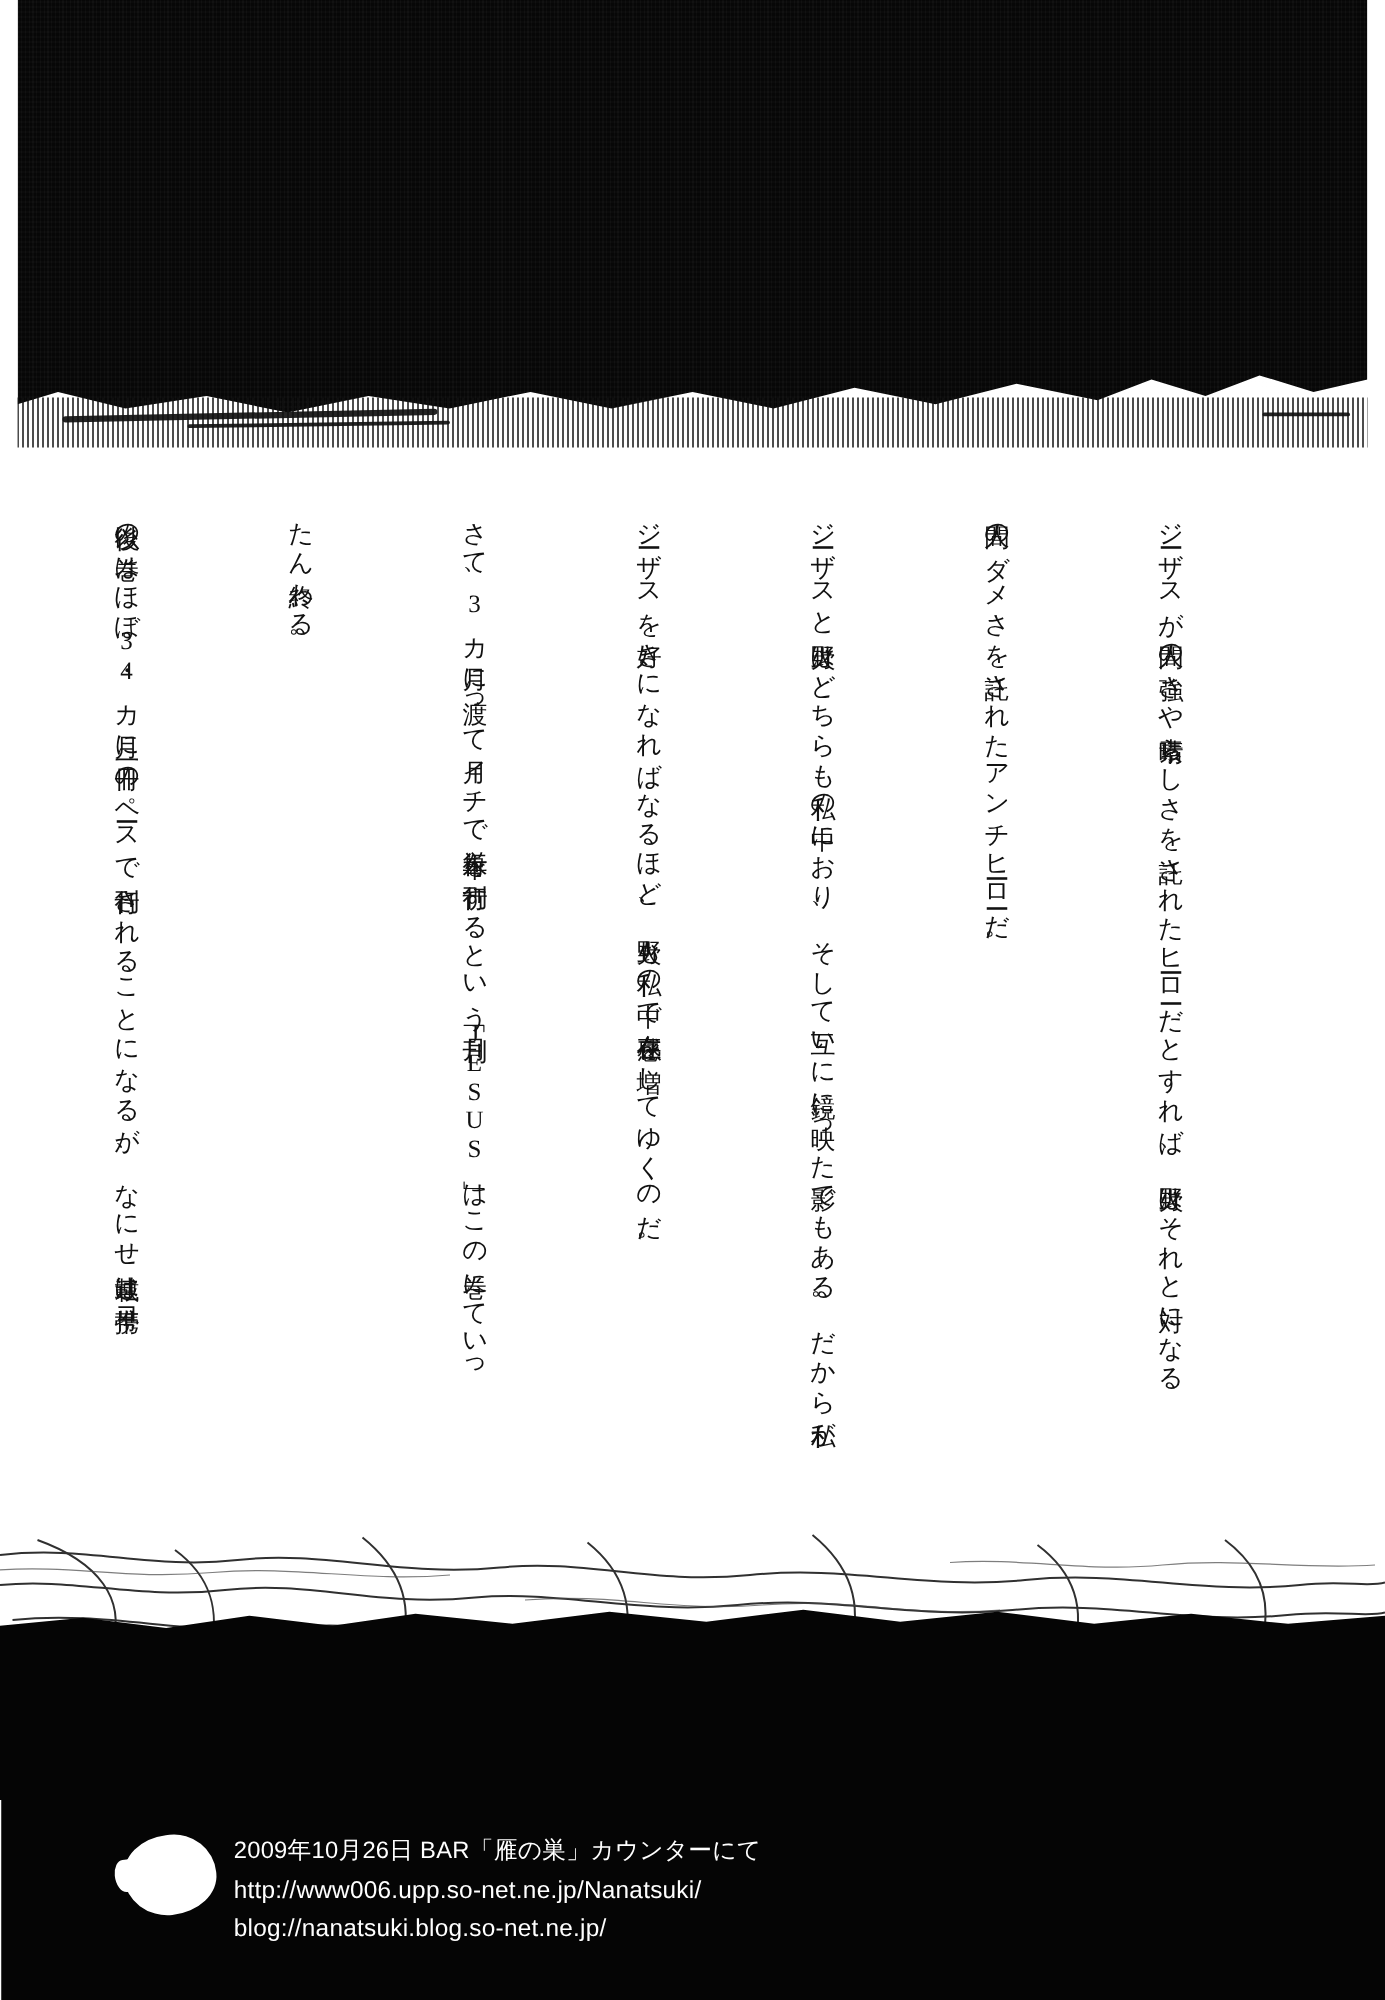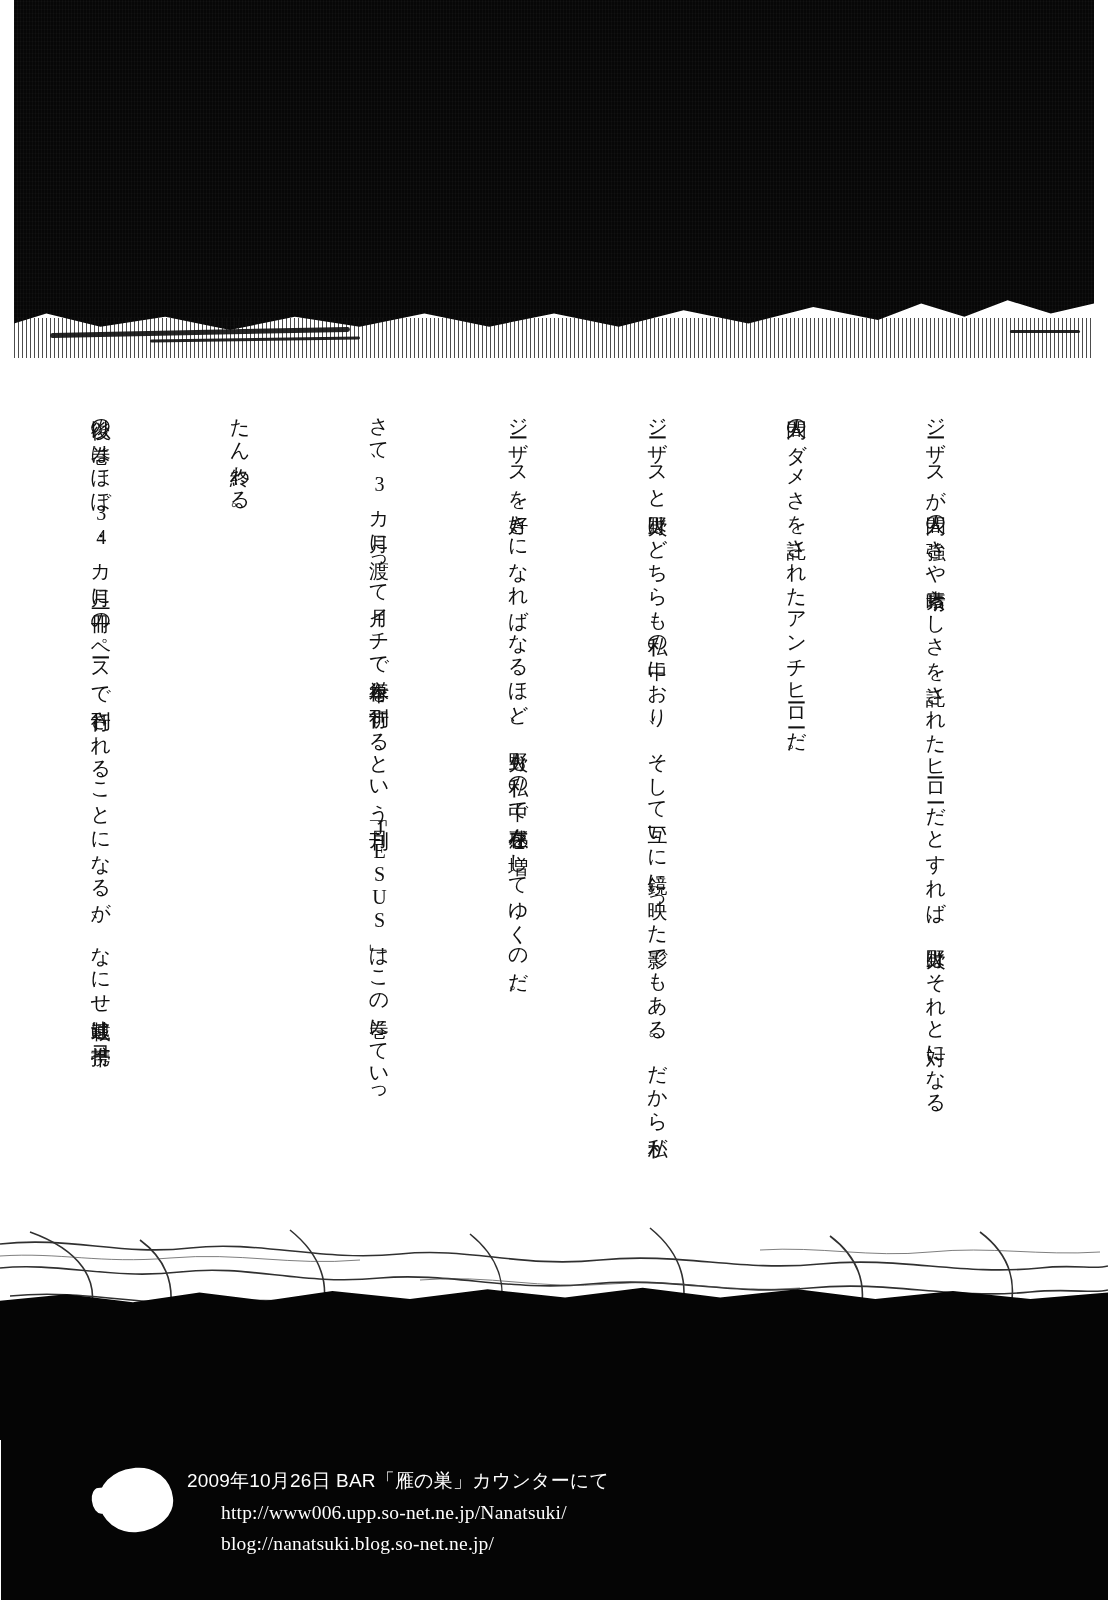--- a/index.html
+++ b/index.html
@@ -160,21 +160,21 @@
   .colophon-lines {
     position: absolute;
     left: 186px;
     top: 26px;
     font-family: "Liberation Sans", sans-serif;
     font-size: 19px;
     line-height: 1.62;
     letter-spacing: .01em;
   }
   .colophon-lines div { white-space: nowrap; }
-  .mono-url { font-family: Liberation Serif, serif; font-size: 19.5px; margin-left: 34px; }
+  .mono-url { font-family: Liberation Sans, sans-serif; font-size: 19.5px; }
 </style>
 </head>
 <body>
 
 <div class="page">
 
   <div class="sky">
     <div class="sky-ink"></div>
     <div class="sky-grain"></div>
     <div class="sky-hatch"></div>

